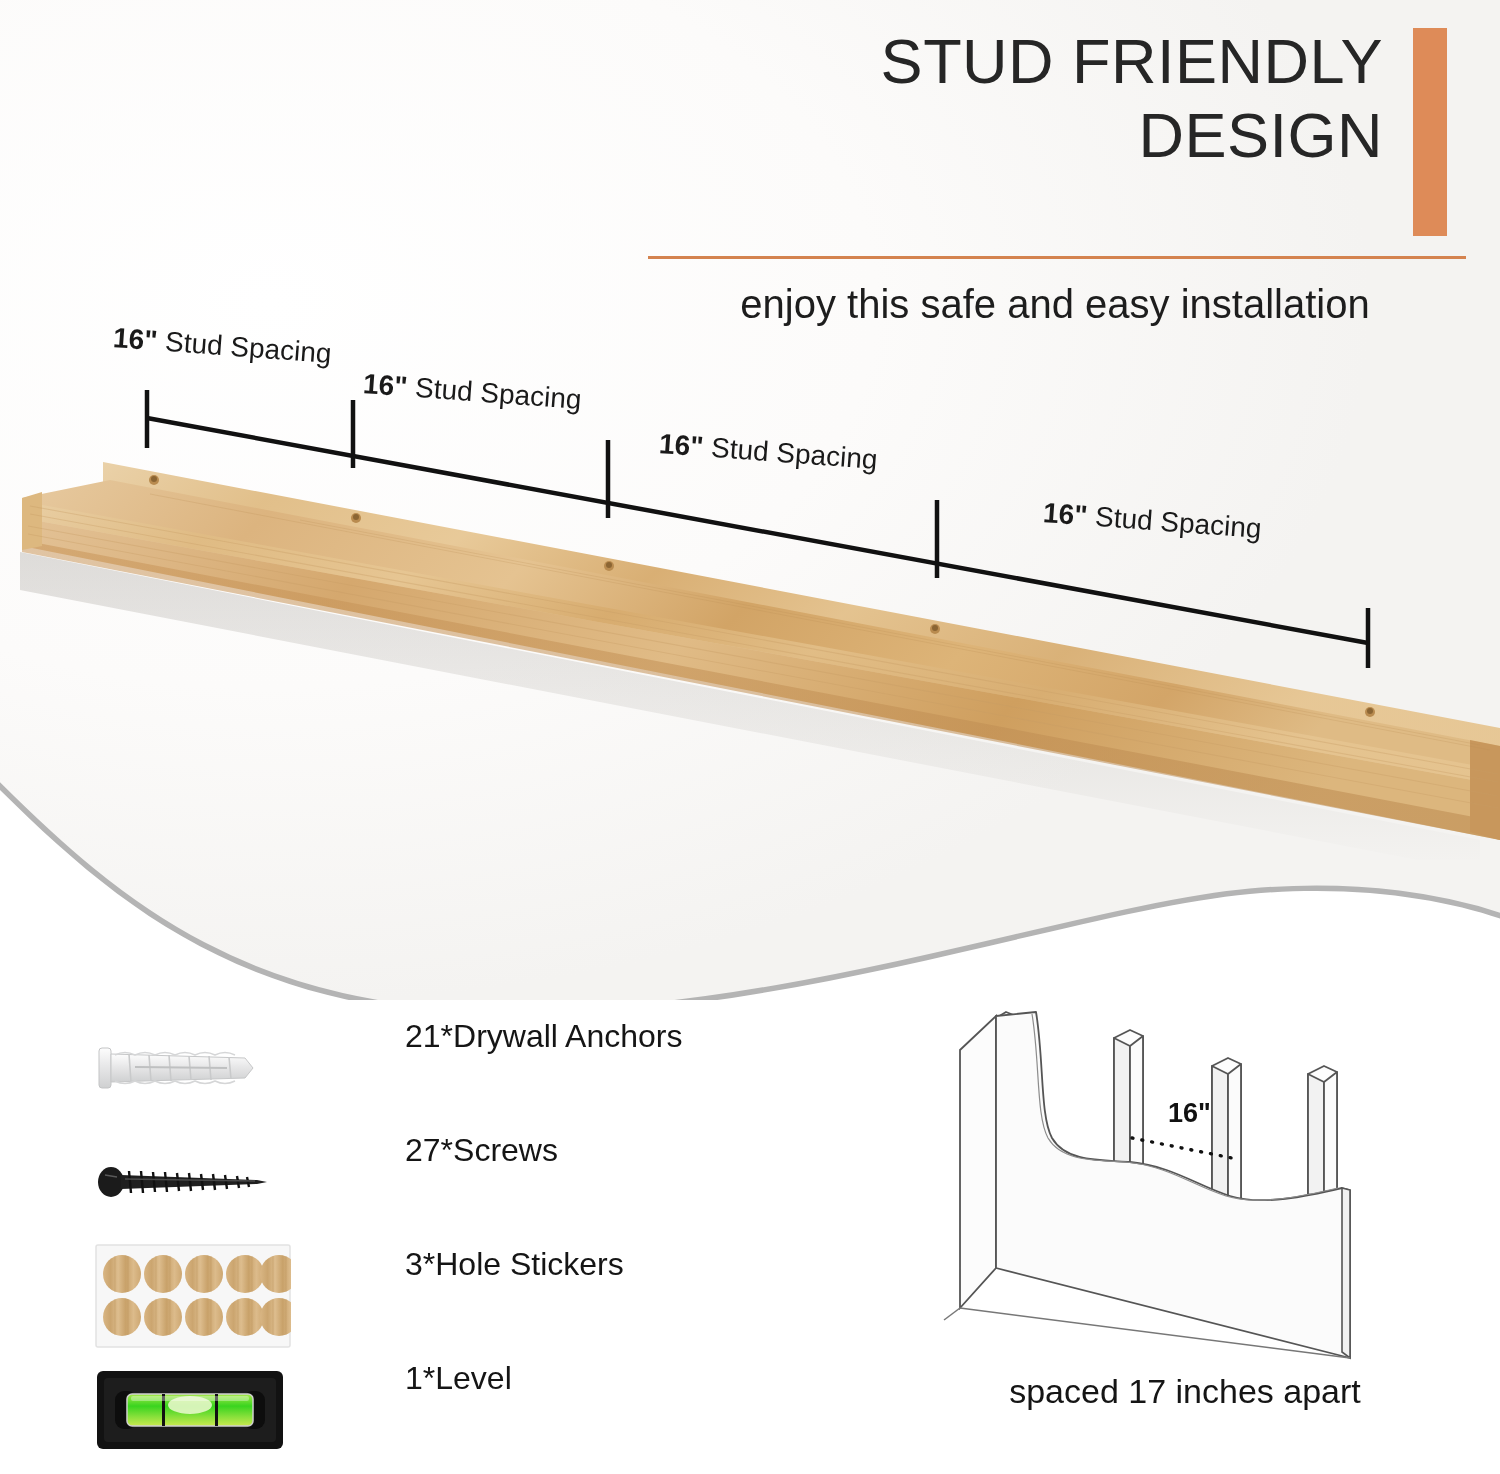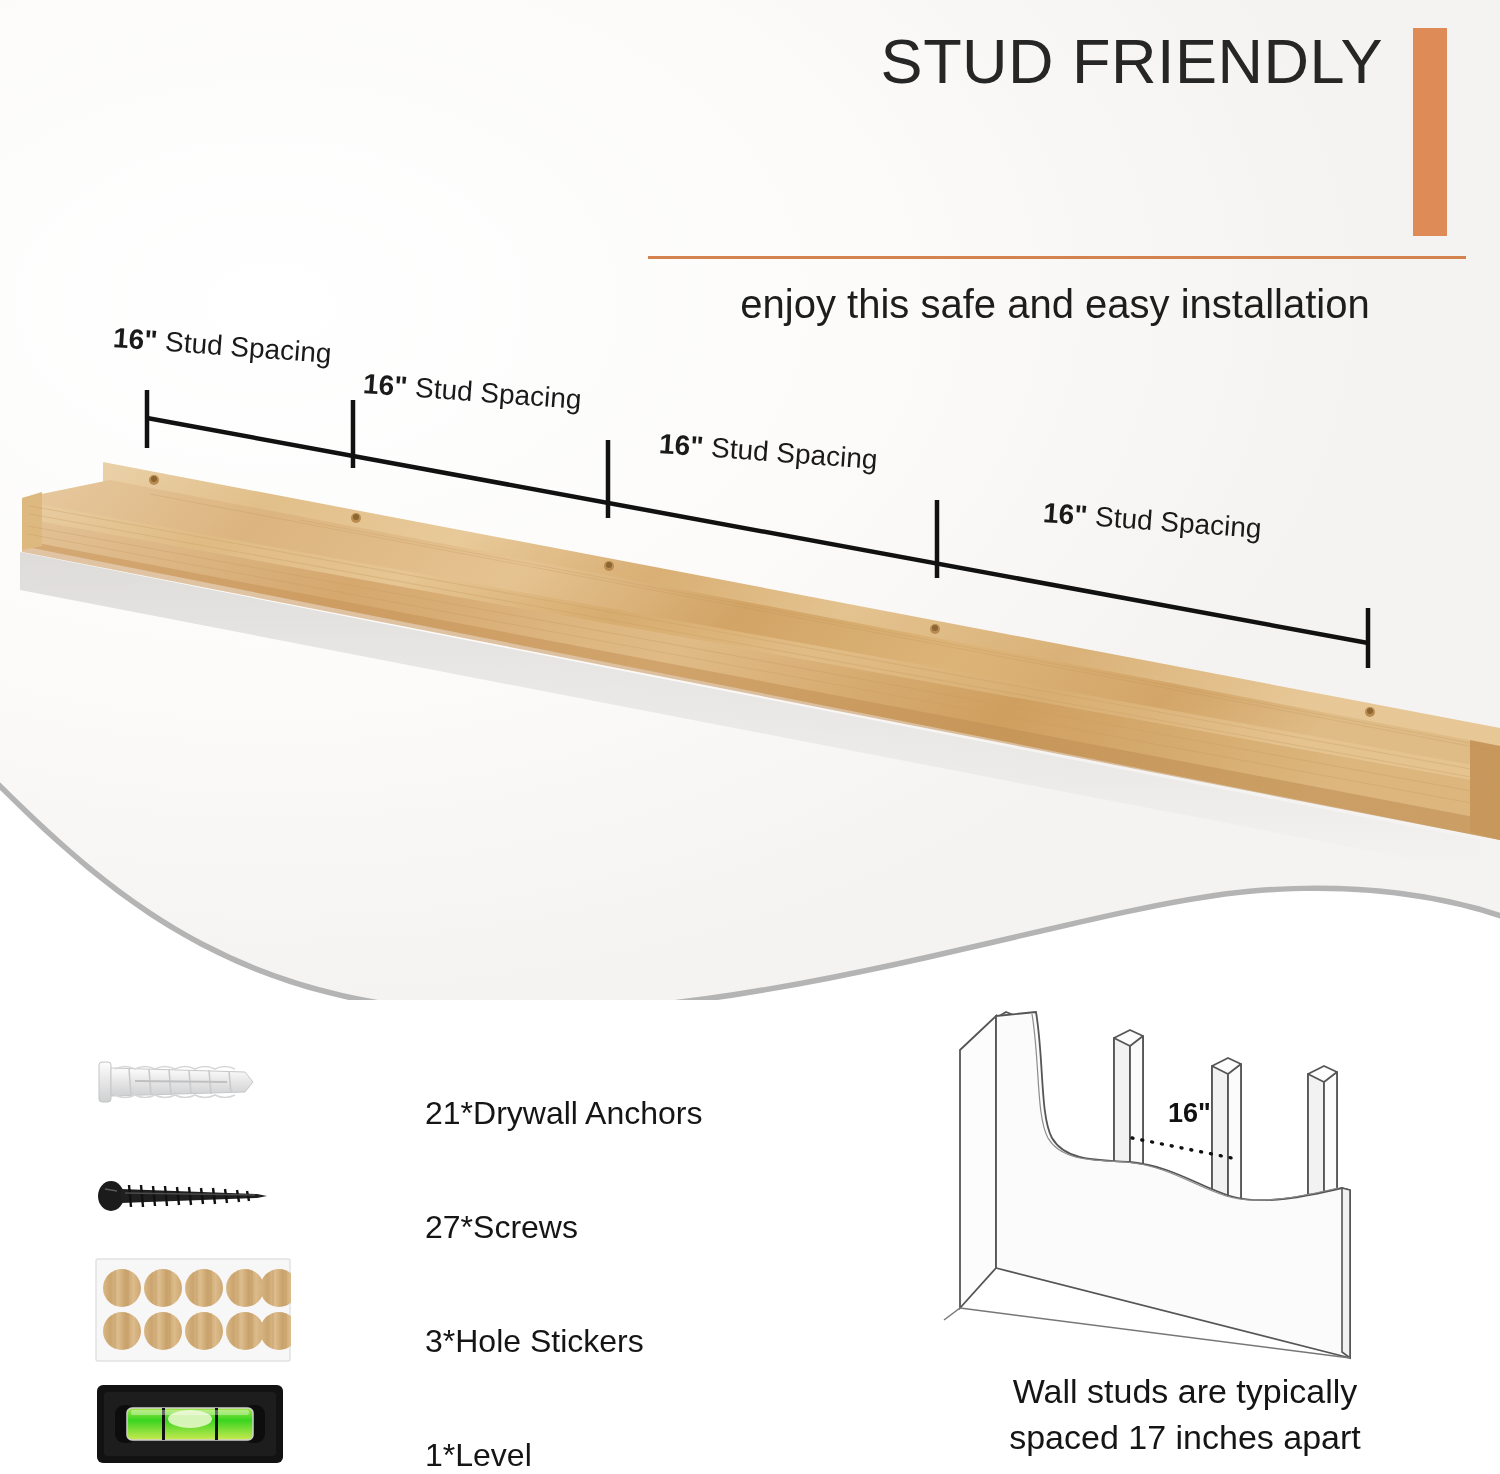--- a/index.html
+++ b/index.html
@@ -89,21 +89,21 @@
   #bottom {
     position:absolute; left:0; top:1000px; width:1500px; height:474px;
     background:#ffffff;
   }
 
   
   #accessories { position:absolute; left:95px; top:18px; width:720px; }
   .acc-row {
     position:relative;
     height:114px;
-    display:flex; align-items:flex-end;gap:20px;
+    display:flex; align-items:flex-start;
   }
   .acc-icon {
     width:215px; height:100px;
     display:flex; align-items:center; justify-content:flex-start;
     flex:0 0 215px;
   }
   .acc-text {
     font-size:32px;
     color:#151515;
     margin-left:95px;
@@ -122,20 +122,21 @@
 </style>
 </head>
 <body>
 
 <div id="hero">
   <div id="wall-gradient"></div>
 
   <div id="heading-block">
     <div id="title-row">
       <div class="title-line">STUD FRIENDLY</div>
+      <div class="title-line">DESIGN</div>
       <div id="accent-bar"></div>
     </div>
   </div>
   <div id="accent-rule"></div>
   <div id="subtitle">enjoy this safe and easy installation</div>
 
   <div id="shelf-wrap">
     <svg width="1500" height="420" viewBox="0 0 1500 420">
       <defs>
         <linearGradient id="woodTop" x1="0" y1="0" x2="1" y2="0.25">
@@ -446,16 +447,15 @@
 
       <path d="M20,318 L410,368" fill="none" stroke="#777" stroke-width="1.5"></path>
       <path d="M20,318 L4,330" fill="none" stroke="#777" stroke-width="1.5"></path>
 
       <line x1="192" y1="148" x2="292" y2="168" stroke="#111" stroke-width="3.4" stroke-linecap="round" stroke-dasharray="1 9"></line>
       <text x="228" y="132" font-family="Liberation Sans, sans-serif" font-size="27" font-weight="bold" fill="#111">16"</text>
     </svg>
   </div>
 
   <div id="stud-caption">
-    <div>Wall studs are typically</div>
     <div>spaced 17 inches apart</div>
   </div>
 </div>
 
 </body></html>

